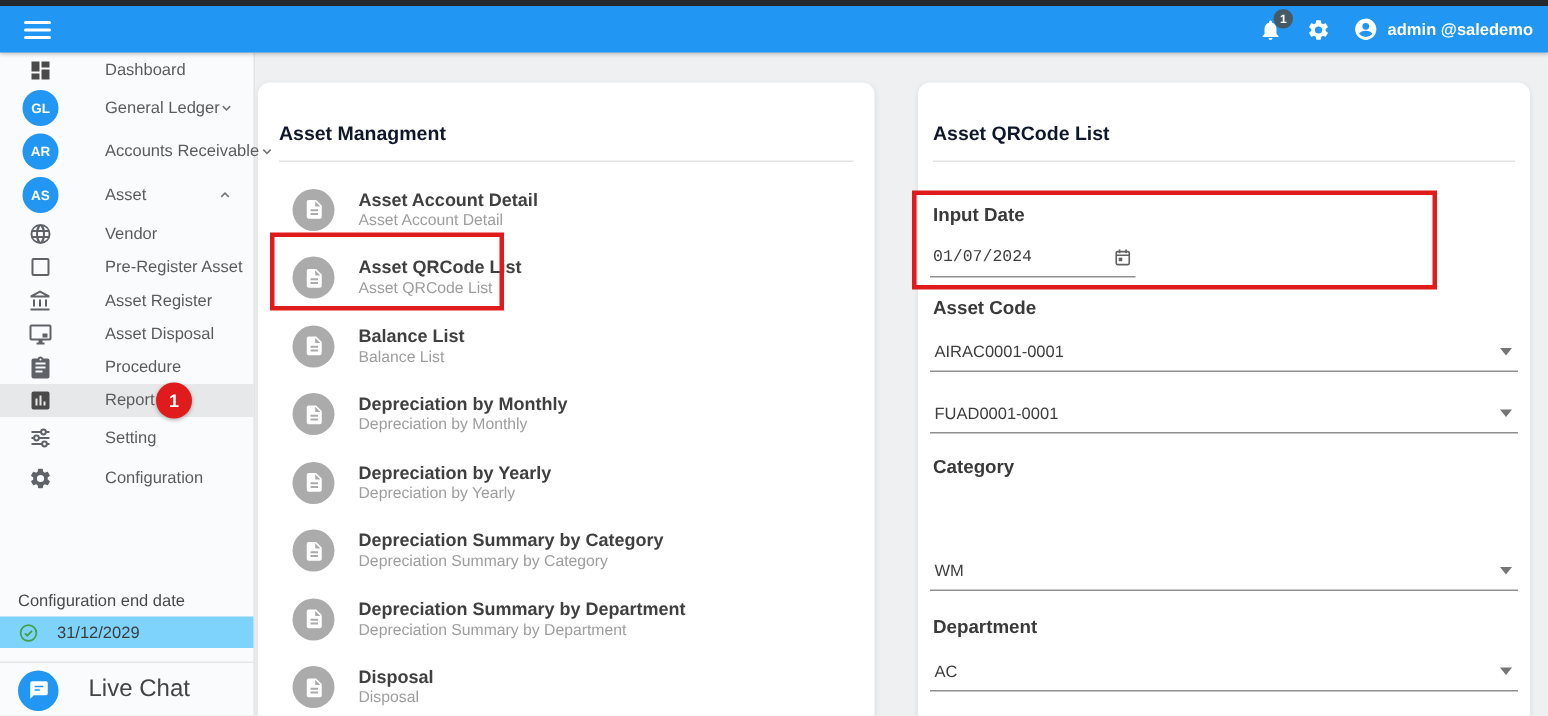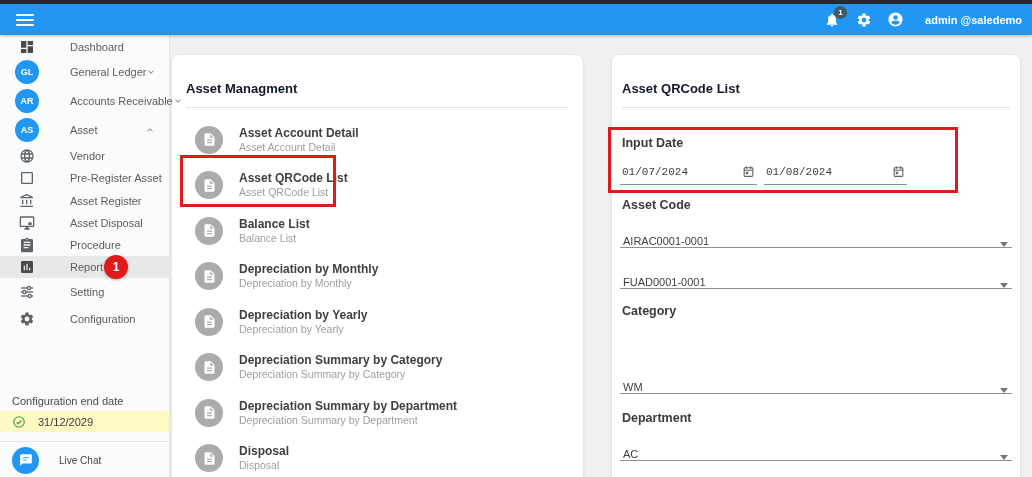--- a/index.html
+++ b/index.html
@@ -12,49 +12,49 @@
   .topbar { position:absolute; left:0; top:4px; width:1032px; height:31px; background:#2196f3;
             display:flex; align-items:center; box-shadow:0 1px 3px rgba(0,0,0,.25); z-index:20; }
   .hamburger { width:18px; height:12px; margin-left:16px; display:flex; flex-direction:column; justify-content:space-between; cursor:pointer; }
   .hamburger span { display:block; height:2px; background:#fff; border-radius:1px; }
   .topbar-right { margin-left:auto; display:flex; align-items:center; gap:14px; padding-right:10px; }
   .tb-icon { position:relative; width:18px; height:18px; display:flex; align-items:center; justify-content:center; }
   .tb-icon svg { width:16px; height:16px; }
   .bell-badge { position:absolute; top:-5px; right:-6px; min-width:13px; height:13px; border-radius:7px;
                 background:#455a64; color:#fff; font-size:8px; font-weight:bold;
                 display:flex; align-items:center; justify-content:center; padding:0 3px; }
-  .user-chip { display:flex; align-items:center; gap:21px; color:#fff; font-size:11px; font-weight:600; }
+  .user-chip { display:flex; align-items:center; gap:6px; color:#fff; font-size:11px; font-weight:600; }
 
   
   .sidebar { position:absolute; left:0; top:35px; width:170px; height:442px; background:#fafbfc;
              border-right:1px solid #e2e4e6; display:flex; flex-direction:column; z-index:10; }
   .srow { display:flex; align-items:center; padding-left:15px; position:relative; cursor:pointer; flex:none; }
   .srow.h23{height:23px} .srow.h28{height:28px} .srow.h29{height:29px} .srow.h22{height:22px} .srow.h26{height:26px}
   .srow.active { background:#e7e8e9; }
   .sicon { width:24px; display:flex; justify-content:center; color:#5f6368; flex:none; }
   .sicon svg { width:16px; height:16px; }
   .savatar { width:24px; height:24px; border-radius:50%; background:#2196f3; color:#fff;
              font-size:9px; font-weight:bold; display:flex; align-items:center; justify-content:center; flex:none; }
   .slabel { font-size:11px; color:#5c5c5c; margin-left:18px; white-space:nowrap;padding-left:13px; }
   .schevron { margin-left:auto; margin-right:14px; display:flex; }
   .schevron svg { width:10px; height:10px; }
   .step-badge { position:absolute; right:41px; top:50%; transform:translateY(-50%);
                 width:24px; height:24px; border-radius:50%; background:#e01b1b; color:#fff;
                 font-size:12px; font-weight:bold; display:flex; align-items:center; justify-content:center;
                 box-shadow:0 1px 3px rgba(0,0,0,.3); z-index:5; }
   .spacer { flex:1 1 auto; }
   .sub-label { font-size:11px; color:#4a4a4a; padding-left:12px; height:16px; display:flex; align-items:center; flex:none; }
-  .sub-date-row { margin-top:2px; height:21px; background:#fef9c3; display:flex; align-items:center; padding-left:12px; gap:12px; flex:none; }
+  .sub-date-row { margin-top:2px; height:21px; background:#7dd3fc; display:flex; align-items:center; padding-left:12px; gap:12px; flex:none; }
   .sub-date-row svg { width:14px; height:14px; }
   .sub-date { font-size:11px; color:#3c3c3c; }
   .sdivider { margin-top:9px; border-top:1px solid #e4e6e8; flex:none; }
   .livechat-row { margin-top:1px; height:34px; display:flex; align-items:center; padding-left:12px; gap:20px; cursor:pointer; flex:none; }
   .chat-circle { width:27px; height:27px; border-radius:50%; background:#2196f3; display:flex; align-items:center; justify-content:center; }
   .chat-circle svg { width:14px; height:14px; }
-  .livechat-label { font-size:10px; color:#444; }
+  .livechat-label { font-size:16px; color:#444; }
 
   
   .card { position:absolute; top:55px; background:#fff; border-radius:8px; box-shadow:0 1px 4px rgba(0,0,0,.09); }
   .card-mid { left:172px; width:411px; height:435px; }
   .card-right { left:612px; width:408px; height:435px; }
   .card-title { font-size:13px; font-weight:bold; color:#0f172a; }
   .card-mid .card-title { position:absolute; left:14px; top:26px; }
   .mid-divider { position:absolute; left:14px; right:14px; top:52px; border-top:1px solid #e3e3e3; }
   .mlist { position:absolute; left:0; right:0; top:62px; }
   .mrow { height:45.5px; display:flex; align-items:center; padding-left:23px; cursor:pointer; }
@@ -70,21 +70,21 @@
 
   
   .card-right .card-title { position:absolute; left:10px; top:26px; }
   .r-divider { position:absolute; left:10px; right:10px; top:52px; border-top:1px solid #e3e3e3; }
   .f-label { position:absolute; left:10px; font-size:12.5px; font-weight:bold; color:#3a3a3a; }
   .date-field { position:absolute; height:26px; border-bottom:1px solid #8f8f8f;
                 display:flex; align-items:center; justify-content:space-between; cursor:text; }
   .date-field .val { font-size:11px; color:#3f3f3f; padding-left:2px;font-family:Liberation Mono, monospace; }
   .date-field svg { width:13px; height:13px; margin-right:2px; }
   .select-row { position:absolute; left:8px; right:8px; height:26px; border-bottom:1px solid #8f8f8f;
-                display:flex; align-items:flex-end; justify-content:space-between; cursor:pointer; }
+                display:flex; align-items:center; justify-content:space-between; cursor:pointer; }
   .select-row .val { font-size:11px; color:#3f3f3f; padding-left:3px; }
   .caret { width:0; height:0; border-left:4px solid transparent; border-right:4px solid transparent;
            border-top:5px solid #757575; margin-right:4px; }
 </style>
 </head>
 <body>
 
 <div class="screen">
 
   <div class="topstrip"></div>
@@ -377,32 +377,20 @@
       <svg viewBox="0 0 24 24">
           <g fill="none" stroke="#616161" stroke-width="2">
             <rect x="4" y="5" width="16" height="16" rx="1.6"></rect>
             <line x1="8" y1="2.5" x2="8" y2="7"></line>
             <line x1="16" y1="2.5" x2="16" y2="7"></line>
             <line x1="4" y1="9.6" x2="20" y2="9.6"></line>
           </g>
           <rect x="7" y="12.5" width="4.4" height="4.4" fill="#616161"></rect>
         </svg>
     </div>
-    <div class="date-field" style="left:152px; top:104px; width:143px;">
-      <span class="val">01/08/2024</span>
-      <svg viewBox="0 0 24 24">
-          <g fill="none" stroke="#616161" stroke-width="2">
-            <rect x="4" y="5" width="16" height="16" rx="1.6"></rect>
-            <line x1="8" y1="2.5" x2="8" y2="7"></line>
-            <line x1="16" y1="2.5" x2="16" y2="7"></line>
-            <line x1="4" y1="9.6" x2="20" y2="9.6"></line>
-          </g>
-          <rect x="7" y="12.5" width="4.4" height="4.4" fill="#616161"></rect>
-        </svg>
-    </div>
 
     <div class="f-label" style="top:143px">Asset Code</div>
     <div class="select-row" style="top:167px">
       <span class="val">AIRAC0001-0001</span>
       <span class="caret"></span>
     </div>
     <div class="select-row" style="top:208px">
       <span class="val">FUAD0001-0001</span>
       <span class="caret"></span>
     </div>

